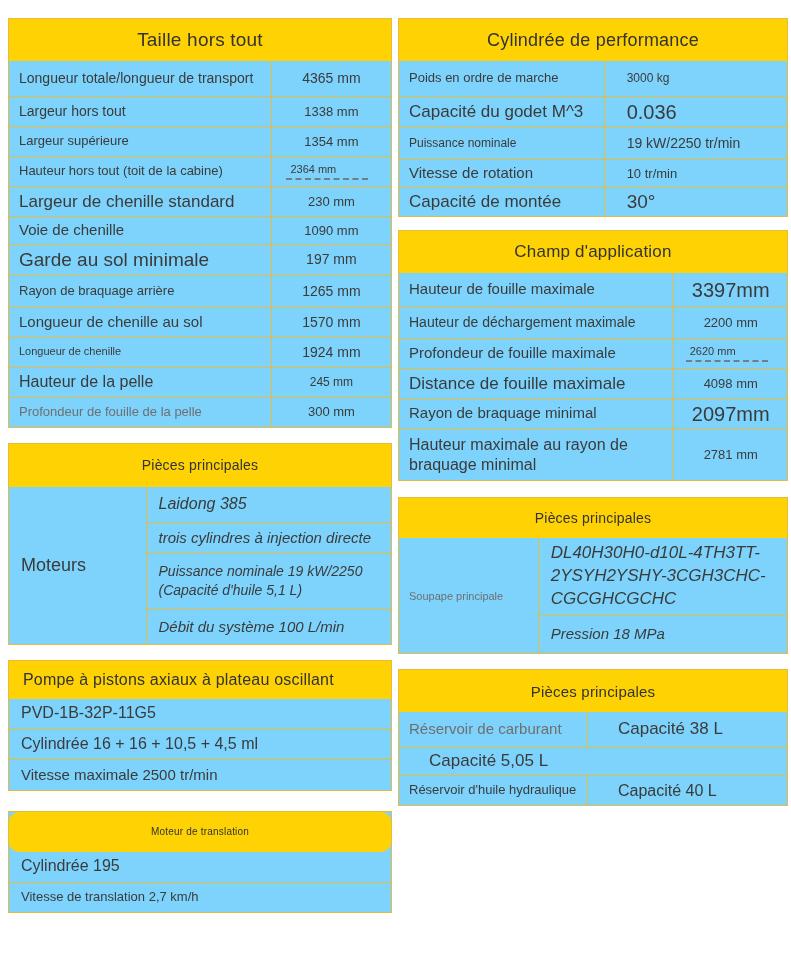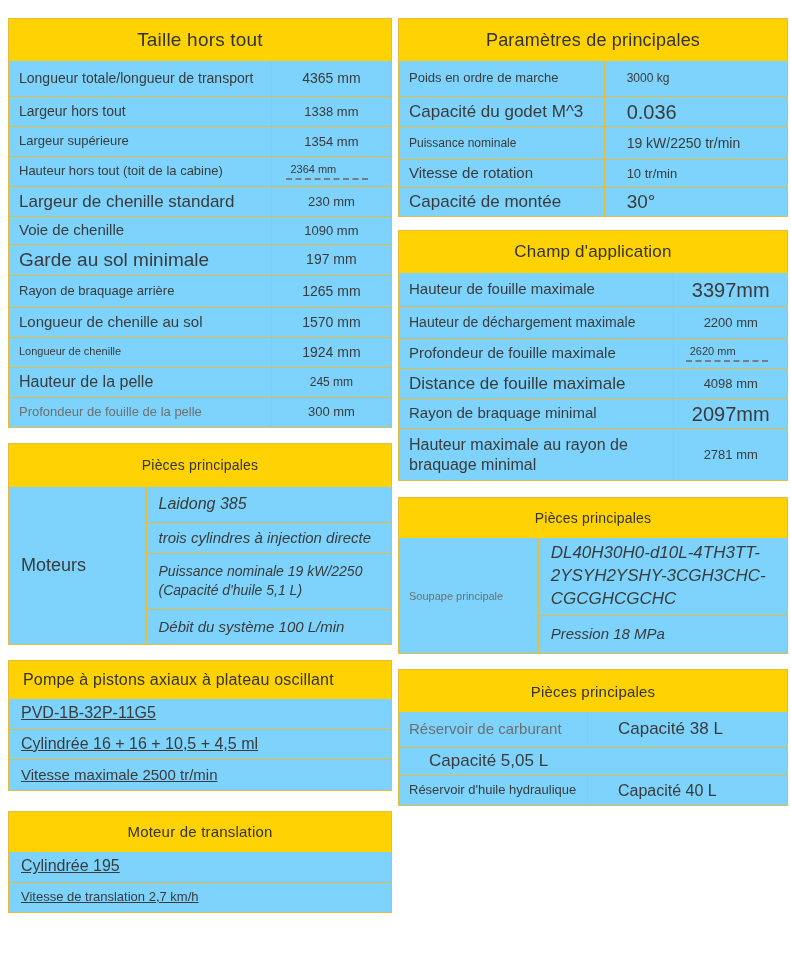--- a/index.html
+++ b/index.html
@@ -61,21 +61,21 @@
   .srow{
     display:flex;align-items:center;
     padding:4px 8px 4px 12px;line-height:1.35;
     word-break:break-word;
   }
   .srow + .srow{border-top:1px solid var(--table-border);}
 
   
   .lrow{
     display:flex;align-items:center;
-    padding:3px 8px 3px 12px;line-height:1.3;text-decoration:underline;
+    padding:3px 8px 3px 12px;line-height:1.3;
   }
   .lrow + .lrow{border-top:1px solid var(--table-border);}
 
   
   .corr{display:flex;flex-direction:column;align-items:flex-start;}
   .corr-marks{
     width:82px;height:0;
     border-top:2px dashed #6b6b6b;
     margin-top:2px;transform:translateX(-4px);
     opacity:.8;
@@ -89,21 +89,21 @@
   .c-gray{color:var(--text-gray);}
 
   
   .t-taille  .tbl-title{height:42px;font-size:19px;}
   .t-perf    .tbl-title{height:42px;font-size:18px;}
   .t-champ   .tbl-title{height:42px;font-size:17px;}
   .t-moteur  .tbl-title{height:43px;font-size:14px;}
   .t-soupape .tbl-title{height:40px;font-size:14px;}
   .t-pompe   .tbl-title{height:38px;font-size:16px;}
   .t-res     .tbl-title{height:42px;font-size:15px;}
-  .t-trans   .tbl-title{height:40px;font-size:15px;}
+  .t-trans   .tbl-title{height:40px;font-size:10px;border-radius:10px;}
   .t-moteur{margin-top:15px;}
   .t-pompe{margin-top:15px;}
   .t-trans{margin-top:20px;}
   .t-champ{margin-top:13px;}
   .t-soupape{margin-top:16px;}
   .t-res{margin-top:15px;}
 </style>
 </head>
 <body>
 
@@ -192,21 +192,21 @@
       <div class="tbl-title">Moteur de translation</div>
       <div class="lrow f16" style="min-height:30px">Cylindrée 195</div>
       <div class="lrow f13" style="min-height:30px">Vitesse de translation 2,7 km/h</div>
     </section>
 
   </div>
 
   <div class="col-right">
 
     <section class="tbl t-perf">
-      <div class="tbl-title">Paramètres de principales</div>
+      <div class="tbl-title">Cylindrée de performance</div>
       <div class="kv-row" style="min-height:35px">
         <div class="lbl f13">Poids en ordre de marche</div>
         <div class="val v-left f12">3000 kg</div>
       </div>
       <div class="kv-row" style="min-height:30px">
         <div class="lbl f17">Capacité du godet M^3</div>
         <div class="val v-left f20">0.036</div>
       </div>
       <div class="kv-row" style="min-height:33px">
         <div class="lbl f12">Puissance nominale</div>

